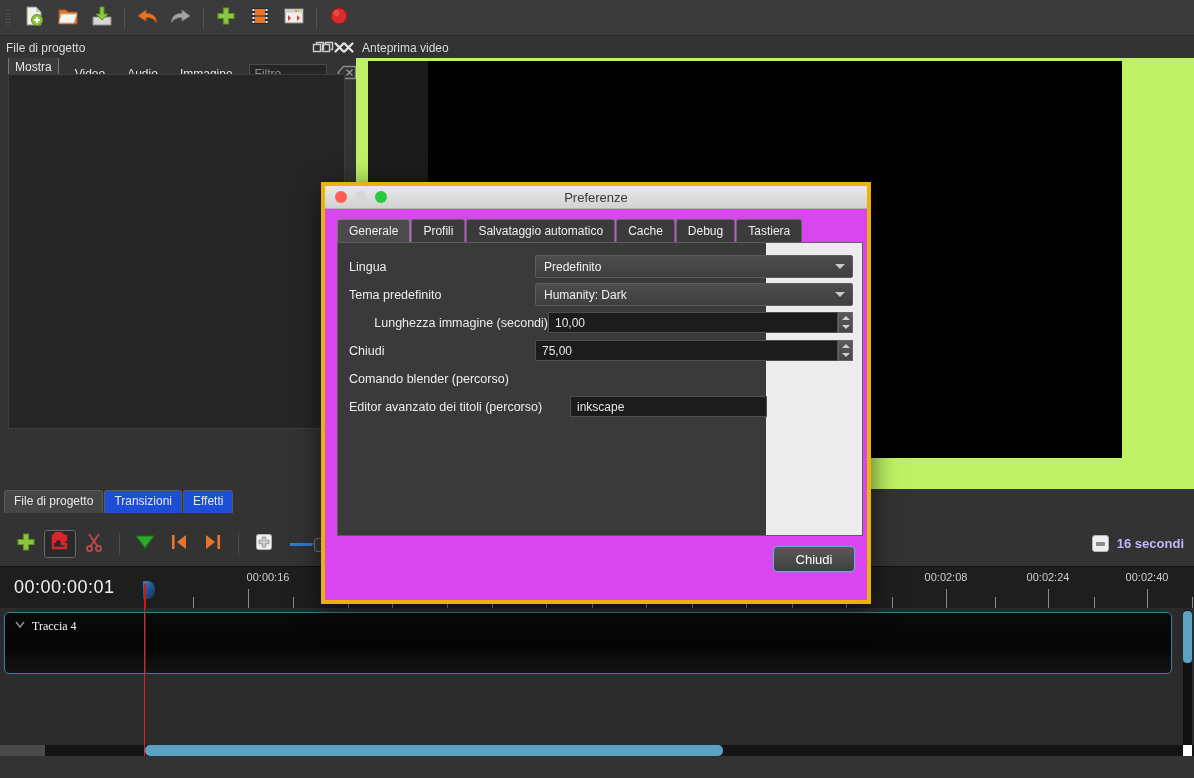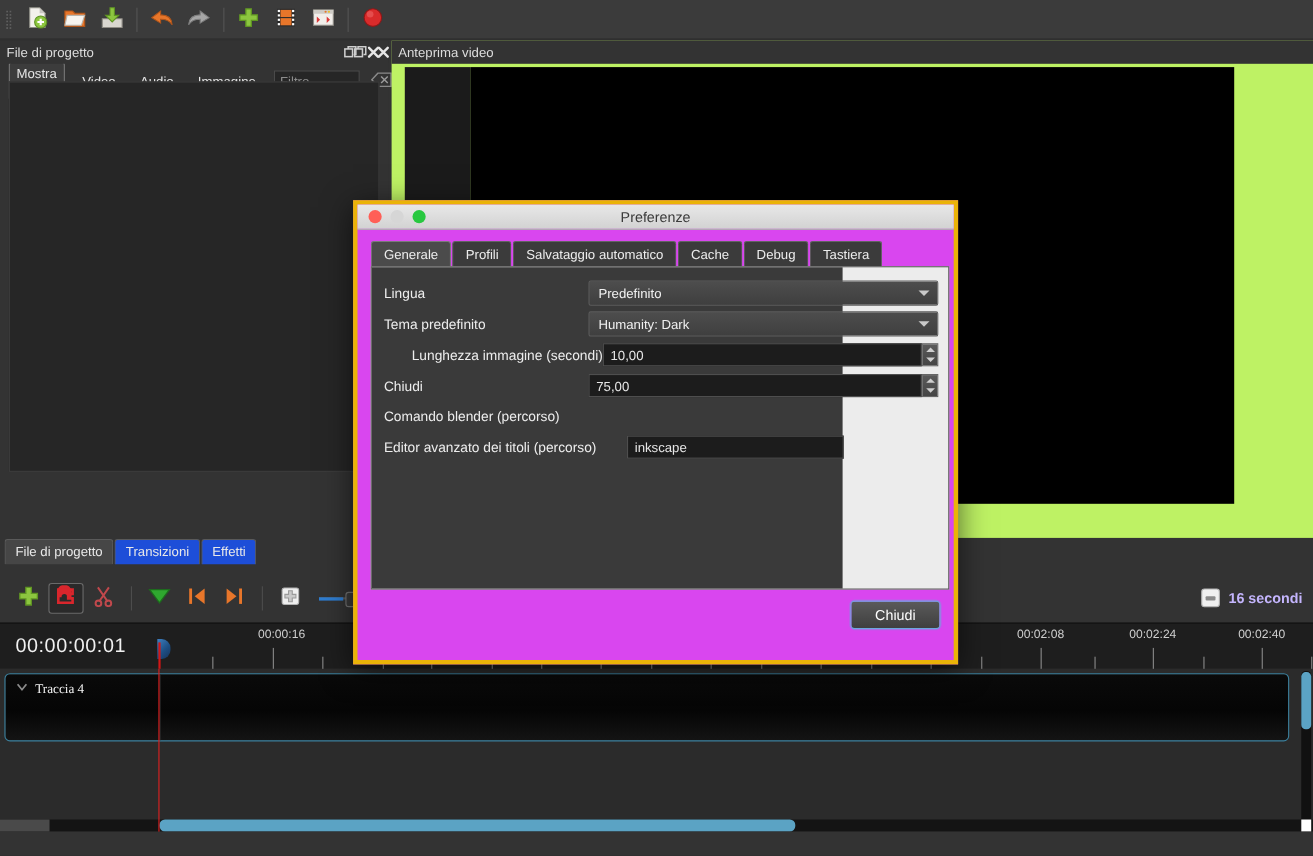--- a/index.html
+++ b/index.html
@@ -449,21 +449,21 @@
     <span id="zoomLevelIcon">
         <i></i>
       </span>
     <span id="zoomLabel">16 secondi</span>
   </div>
 </div>
 
 <div id="ruler">
   <div id="timecode">00:00:00:01</div>
   <div id="rulerMarks">
-      <div class="rlabel" style="left: 248px; padding-left: 16px;">00:00:16</div>
+      <div class="rlabel" style="left: 260px; padding-left: 16px;">00:00:16</div>
       <div class="rlabel" style="left: 946px;">00:02:08</div>
       <div class="rlabel" style="left: 1048px;">00:02:24</div>
       <div class="rlabel" style="left: 1147px;">00:02:40</div>
       <div class="rtick" style="left: 248px; top: 22px; width: 1px; height: 20px;"></div>
       <div class="rtick" style="left: 447px; top: 22px; width: 1px; height: 20px;"></div>
       <div class="rtick" style="left: 646px; top: 22px; width: 1px; height: 20px;"></div>
       <div class="rtick" style="left: 846px; top: 22px; width: 1px; height: 20px;"></div>
       <div class="rtick" style="left: 946px; top: 22px; width: 1px; height: 20px;"></div>
       <div class="rtick" style="left: 1048px; top: 22px; width: 1px; height: 20px;"></div>
       <div class="rtick" style="left: 1147px; top: 22px; width: 1px; height: 20px;"></div>

